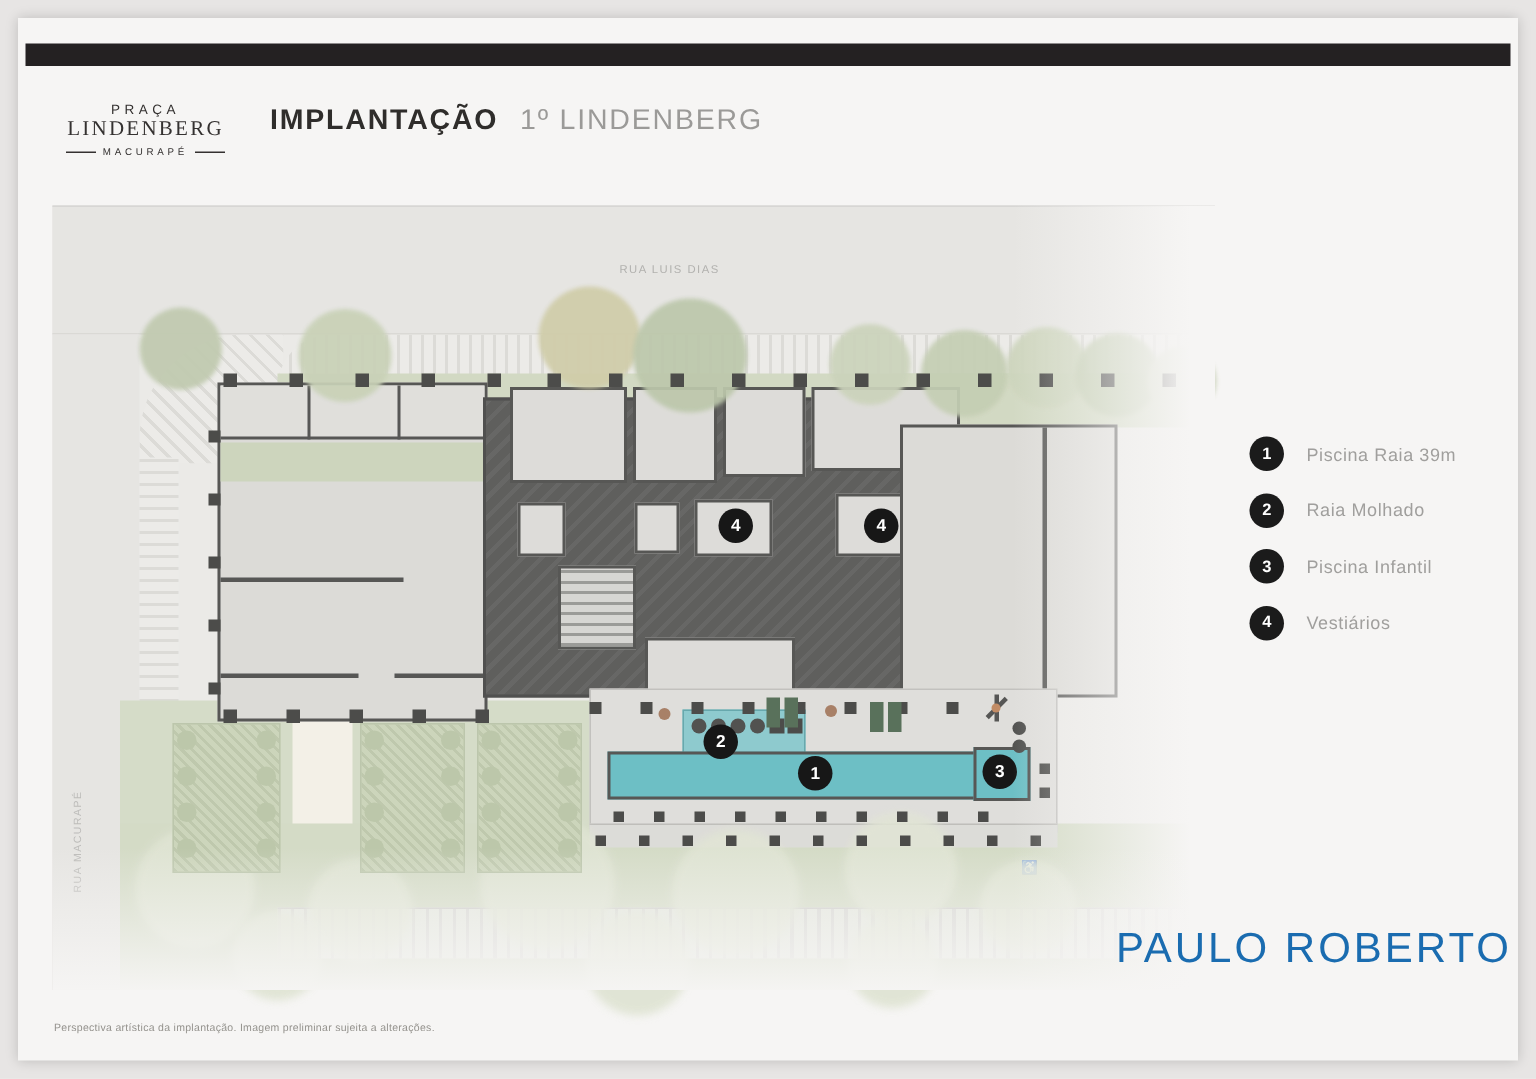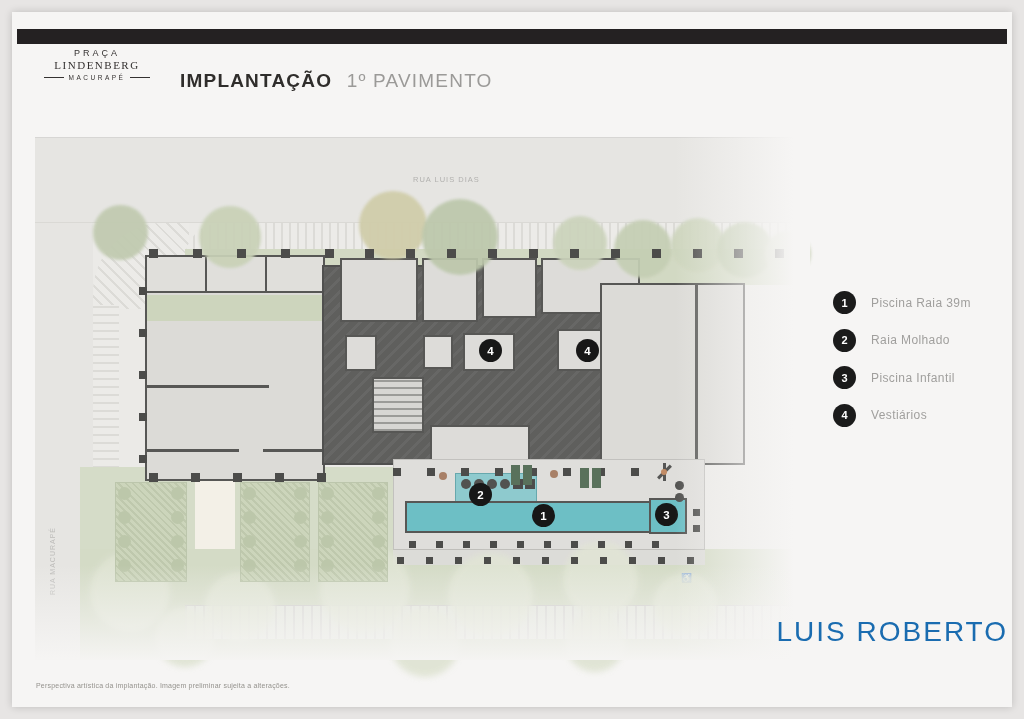--- a/index.html
+++ b/index.html
@@ -6,23 +6,23 @@
   body{
     width:1024px;height:719px;position:relative;overflow:hidden;
     background:#e7e5e4;
     font-family:"Liberation Sans", sans-serif;
   }
   .sheet{position:absolute;left:12px;top:12px;width:1000px;height:695px;
     background:#f6f5f4;box-shadow:0 0 8px rgba(0,0,0,.18);}
   .topbar{position:absolute;left:17px;top:29px;width:990px;height:15px;background:var(--bar,#242122);}
 
   
-  .brand{position:absolute;left:36px;top:48px;width:122px;text-align:center;color:#343130;}
+  .brand{position:absolute;left:36px;top:68px;width:122px;text-align:center;color:#343130;}
   .brand .l1{font-size:9px;letter-spacing:3px;}
-  .brand .l2{font-family:"Liberation Serif", serif;font-size:11px;letter-spacing:1.5px;margin-top:1px;}
+  .brand .l2{font-family:"Liberation Serif", serif;font-size:14px;letter-spacing:1.5px;margin-top:1px;}
   .brand .l3{display:flex;align-items:center;justify-content:center;gap:5px;margin-top:3px;}
   .brand .l3 .rule{width:20px;height:1px;background:#343130;}
   .brand .l3 .txt{font-size:6.5px;letter-spacing:2.5px;}
   .title{position:absolute;left:180px;top:70px;font-size:19px;letter-spacing:1.2px;white-space:nowrap;}
   .title .main{font-weight:bold;color:#2f2d2b;}
   .title .sub{color:#9b9a98;font-weight:300;margin-left:8px;}
 
   
   .plan{position:absolute;left:35px;top:137px;width:775px;height:523px;background:#e9e8e6;}
   .plan *{position:absolute;box-sizing:border-box;}
@@ -118,21 +118,21 @@
   <div class="l2">LINDENBERG</div>
   <div class="l3">
     <span class="rule"></span>
     <span class="txt">MACURAPÉ</span>
     <span class="rule"></span>
   </div>
 </div>
 
 <div class="title">
   <span class="main">IMPLANTAÇÃO</span>
-  <span class="sub">1º PAVIMENTO</span>
+  <span class="sub">1º LINDENBERG</span>
 </div>
 
 <div class="plan">
   <div class="street-top"></div>
   <div class="street-left"></div>
   <div class="sidewalk-corner"></div>
   <div class="sidewalk-top"></div>
   <div class="sidewalk-left"></div>
   <div class="street-label-top">RUA LUIS DIAS</div>
   <div class="street-label-left">RUA MACURAPÉ</div>
@@ -319,15 +319,15 @@
       <div class="legend-badge">3</div>
       <div class="legend-label">Piscina Infantil</div>
     </div>
     <div class="legend-row">
       <div class="legend-badge">4</div>
       <div class="legend-label">Vestiários</div>
     </div>
   </div>
 
 <div class="leardi">
-  <div class="l1">LUIS ROBERTO</div>
+  <div class="l1">PAULO ROBERTO</div>
 </div>
 <div class="disclaimer">Perspectiva artística da implantação. Imagem preliminar sujeita a alterações.</div>
 
 </body></html>

